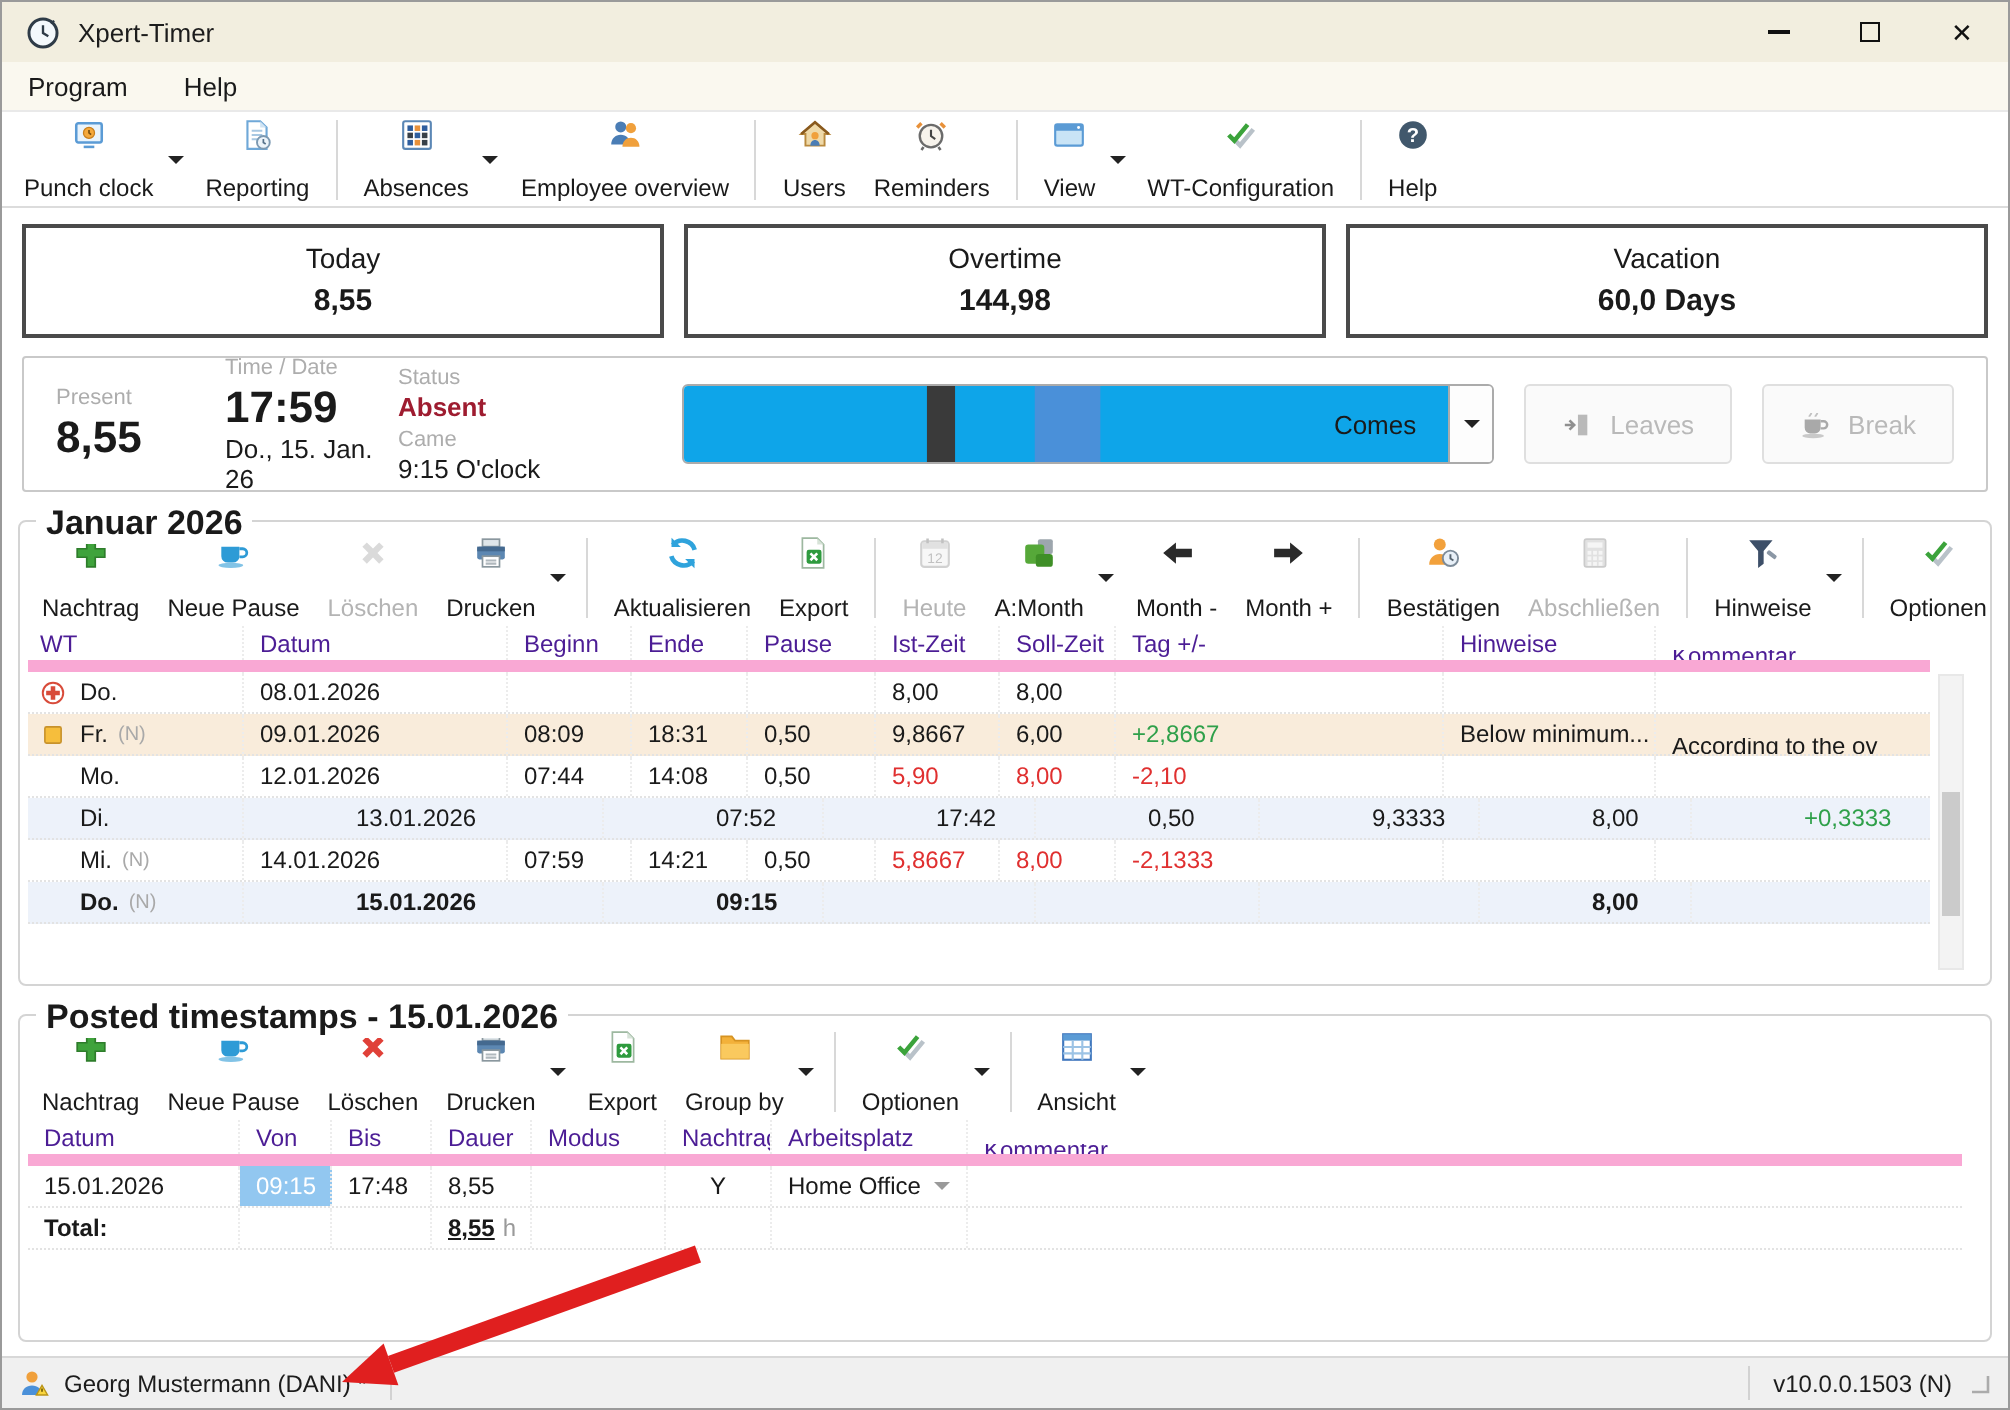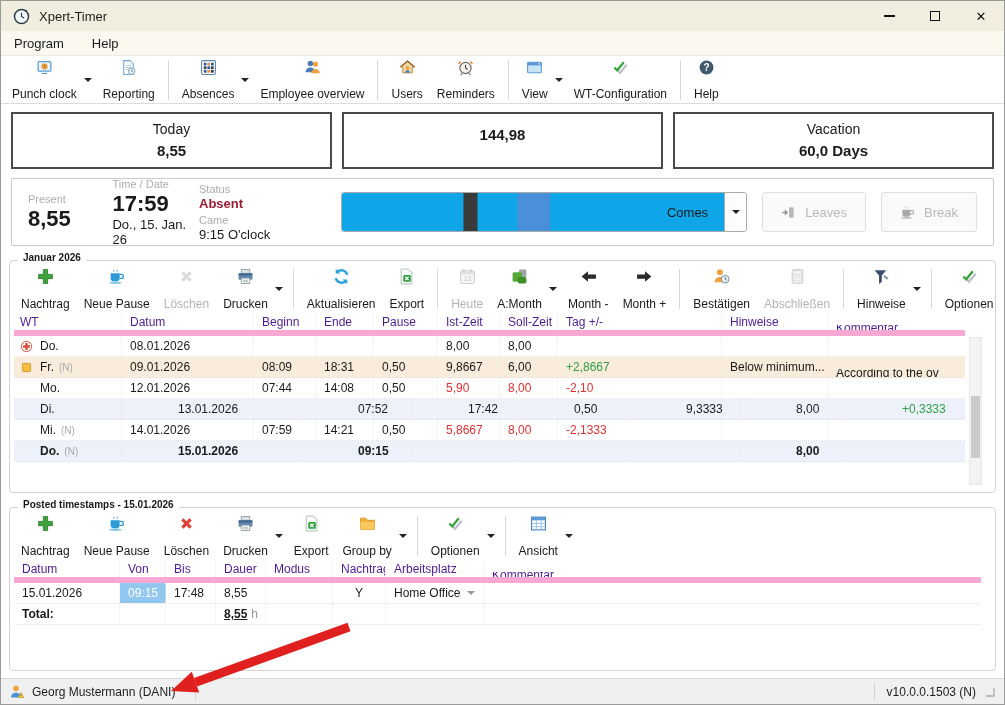--- a/index.html
+++ b/index.html
@@ -46,21 +46,21 @@
   .pcame { font-size:13px; margin-top:1px; }
   .panel-buttons { margin-left:auto; display:flex; align-items:center; gap:15px; }
   .btn { display:inline-flex; align-items:center; justify-content:center; gap:9px; border:1px solid #C2C2C2; border-radius:3px; background:#FDFDFD; height:40px; padding:0 18px; font-size:13px; }
   .btn svg { width:15px; height:15px; }
   .btn.disabled { color:#B9B9B9; background:#FAFAFA; border-color:#DFDFDF; }
   .btn-split { display:flex; border:1px solid #ABABAB; border-radius:3px; overflow:hidden; }
   .btn-split .main { display:flex; align-items:center; gap:9px; padding:0 16px; height:38px; font-size:13px; background:#0ea5e9; }
   .btn-split .arrow { width:22px; display:flex; align-items:center; justify-content:center; border-left:1px solid #ABABAB; background:#FDFDFD; }
   
   .group { position:relative; border:1px solid #D4D4D4; border-radius:4px; margin:14px 8px 0; background:#fff; }
-  .legend { position:absolute; top:-9px; left:8px; background:#fff; padding:0 5px; font-weight:bold; font-size:10px; white-space:nowrap; }
+  .legend { position:absolute; top:-9px; left:8px; background:#fff; padding:0 5px; font-weight:bold; font-size:17px; white-space:nowrap; }
   .gtoolbar { height:52px; display:flex; align-items:center; padding:4px 4px 0; overflow:hidden; }
   
   .tablewrap { position:relative; }
   .grid-m { margin:0 30px 0 4px; }
   .grid-p { margin:0 14px 0 4px; }
   .hrow, .drow { display:grid; align-items:center; }
   .grid-m .hrow, .grid-m .drow { grid-template-columns:108px 132px 62px 58px 64px 62px 58px 164px 106px minmax(0,1fr); }
   .grid-p .hrow, .grid-p .drow { grid-template-columns:106px 46px 50px 50px 67px 53px 98px minmax(0,1fr); }
   .hrow { height:23px; border-bottom:6px solid #f9a8d4; color:#4c1d95; }
   .drow { height:21px; border-bottom:1px dotted #E3E3E3; }
@@ -370,20 +370,21 @@
     <span class="lbl">Help</span>
   </div>
 </div>
 
 <div class="summary">
   <div class="sbox">
     <div class="st">Today</div>
     <div class="sv">8,55</div>
   </div>
   <div class="sbox">
+    <div class="st">Overtime</div>
     <div class="sv">144,98</div>
   </div>
   <div class="sbox">
     <div class="st">Vacation</div>
     <div class="sv">60,0 Days</div>
   </div>
 </div>
 
 <div class="panel">
   <div class="pcol1">

